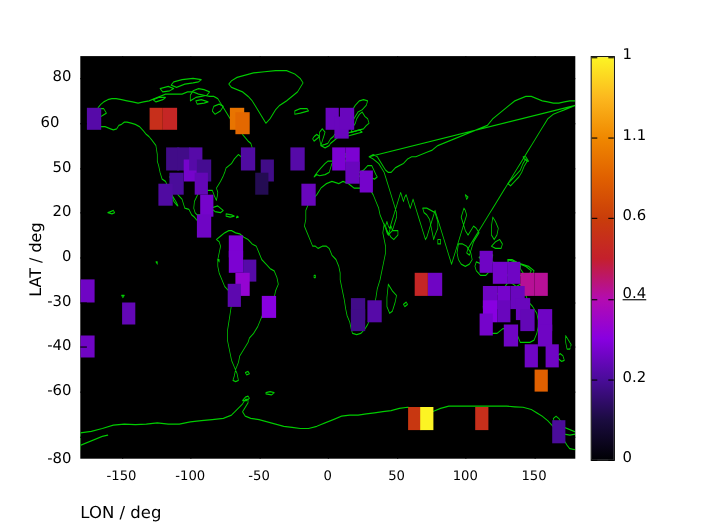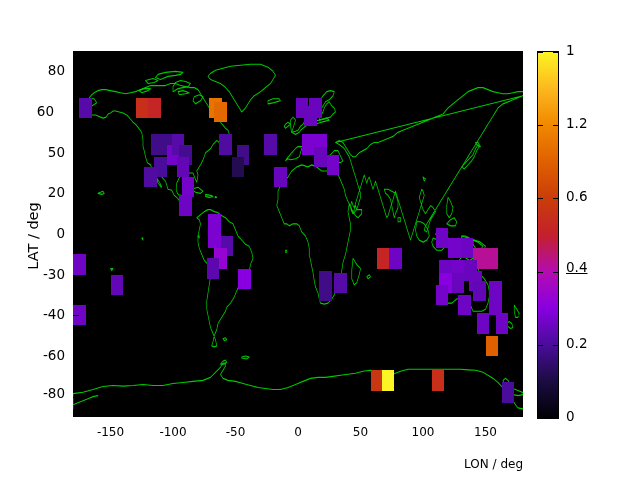--- a/index.html
+++ b/index.html
@@ -82,22 +82,22 @@
     font-size: 13.5px;
     text-align: right;
     width: 46px;
     color: #000;
   }
   #xlabel {
     position: absolute;
     left: 73px;
     top: 457px;
     width: 450px;
-    text-align: right;
-    font-size: 12px;
+    text-align: left;
+    font-size: 15px;
   }
   #ylabel {
     position: absolute;
     left: -47px;
     top: 228px;
     width: 160px;
     text-align: center;
     font-size: 14.5px;
     transform: rotate(-90deg);
   }
@@ -421,21 +421,21 @@
       <div class="tick-y" style="left: 517px; top: 274.7px; width: 6px;"></div>
       <div class="ticklabel-y" style="left: 19px; top: 265.7px;">-30</div>
       <div class="tick-y" style="left: 73px; top: 315.3px; width: 6px;"></div>
       <div class="tick-y" style="left: 517px; top: 315.3px; width: 6px;"></div>
       <div class="ticklabel-y" style="left: 19px; top: 306.3px;">-40</div>
       <div class="tick-y" style="left: 73px; top: 356px; width: 6px;"></div>
       <div class="tick-y" style="left: 517px; top: 356px; width: 6px;"></div>
       <div class="ticklabel-y" style="left: 19px; top: 347px;">-60</div>
       <div class="tick-y" style="left: 73px; top: 396.7px; width: 6px;"></div>
       <div class="tick-y" style="left: 517px; top: 396.7px; width: 6px;"></div>
-      <div class="ticklabel-y" style="left: 19px; top: 385px;">-80</div>
+      <div class="ticklabel-y" style="left: 19px; top: 409px;">-80</div>
     </div>
 
   <div id="xlabel">LON / deg</div>
   <div id="ylabel">LAT / deg</div>
 
   <div id="colorbar-frame">
     <div id="colorbar-gradient" style="background: linear-gradient(rgb(252, 244, 36) 0%, rgb(252, 184, 30) 10%, rgb(240, 136, 0) 20%, rgb(224, 96, 0) 30%, rgb(201, 61, 10) 40%, rgb(196, 32, 44) 50%, rgb(180, 12, 176) 60%, rgb(136, 0, 224) 70%, rgb(74, 12, 154) 80%, rgb(27, 12, 65) 90%, rgb(0, 0, 4) 100%);"></div>
   <div class="cb-tick-left" style="top: 0px;"></div>
       <div class="cb-tick-right" style="top: 0px;"></div>
       <div class="cb-tick-left" style="top: 73.2px;"></div>
@@ -444,20 +444,20 @@
       <div class="cb-tick-right" style="top: 146.4px;"></div>
       <div class="cb-tick-left" style="top: 219.6px;"></div>
       <div class="cb-tick-right" style="top: 219.6px;"></div>
       <div class="cb-tick-left" style="top: 292.8px;"></div>
       <div class="cb-tick-right" style="top: 292.8px;"></div>
       <div class="cb-tick-left" style="top: 366px;"></div>
       <div class="cb-tick-right" style="top: 366px;"></div>
     </div>
   <div id="colorbar-ticks">
       <div class="cb-label" style="top: 42px;">1</div>
-      <div class="cb-label" style="top: 115.2px;">1.2</div>
+      <div class="cb-label" style="top: 115.2px;">1.1</div>
       <div class="cb-label" style="top: 188.4px;">0.6</div>
       <div class="cb-label" style="top: 259px; text-decoration: underline;">0.4</div>
       <div class="cb-label" style="top: 334.8px;">0.2</div>
       <div class="cb-label" style="top: 408px;">0</div>
     </div>
 
 </div>
 
 </body></html>

